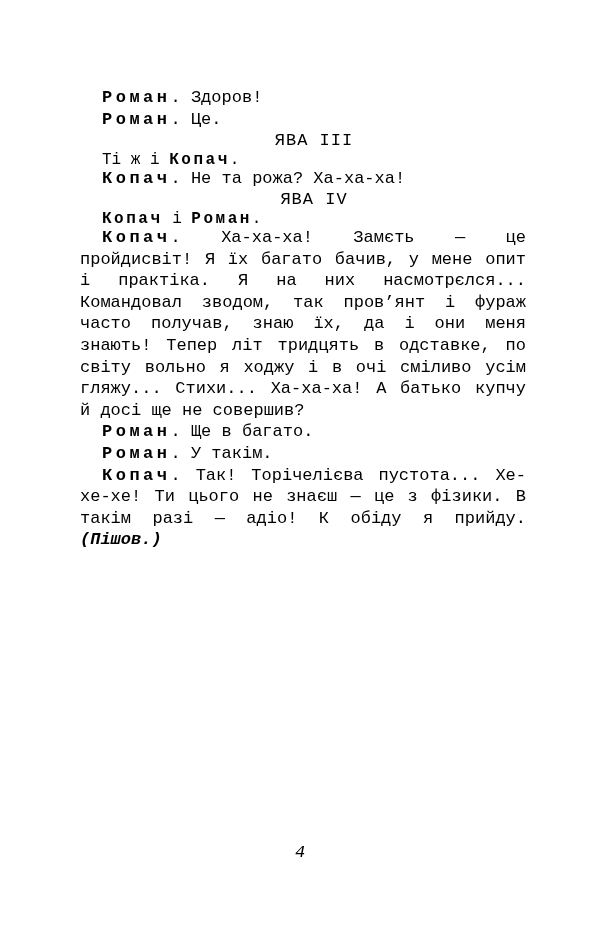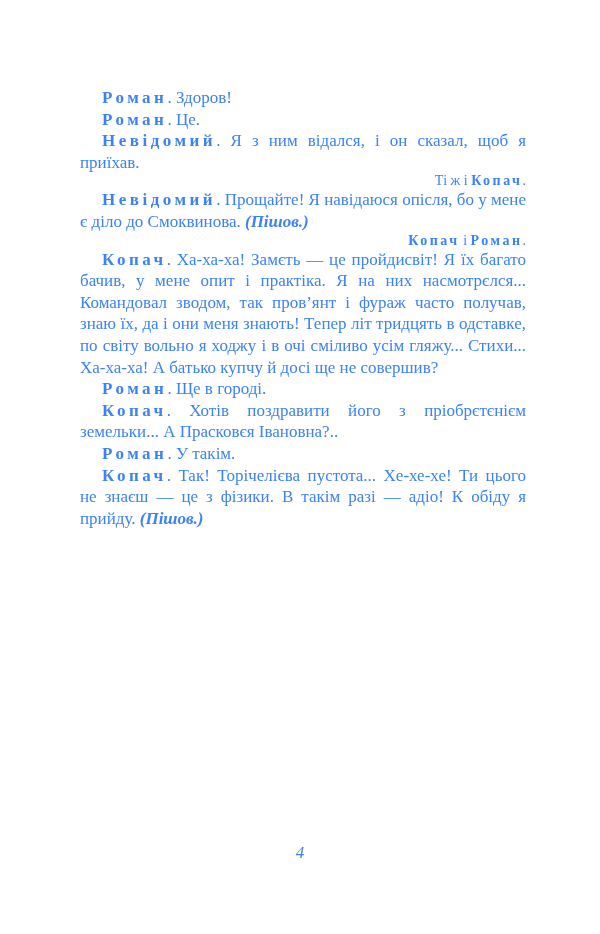--- a/index.html
+++ b/index.html
@@ -1,22 +1,22 @@
 <!DOCTYPE html>
 <html><head>
 <meta charset="utf-8">
 <style>
   html, body { margin: 0; padding: 0; background: #ffffff; }
   .page {
     position: relative;
     width: 600px;
     height: 934px;
     background: #ffffff;
-    color: #3b82f6;
-    font-family: Liberation Serif, serif;
+    color: #000000;
+    font-family: Liberation Mono, monospace;
     overflow: hidden;
   }
   .text-block {
     position: absolute;
     left: 80px;
     top: 87px;
     width: 446px;
     font-size: 17px;
     line-height: 21.6px;
     text-align: justify;
@@ -34,23 +34,23 @@
     font-weight: 700;
     font-style: italic;
   }
   .scene-heading {
     text-align: center;
     text-indent: 0;
     margin: 18px 0 6px 0;
     letter-spacing: 1px;
   }
   .cast-line {
-    text-align: right;
+    text-align: left;
     text-indent: 0;
-    font-size: 14px;
+    font-size: 16px;
     line-height: 16px;
     margin: 0 0 12px 0;
   }
   .cast-name {
     font-weight: 700;
     letter-spacing: 2.5px;
   }
   .page-number {
     position: absolute;
     top: 843px;
@@ -62,35 +62,34 @@
   }
 </style>
 </head>
 <body>
 
 <div class="page">
   <div class="text-block">
 
     <p class="line"><span class="speaker">Роман</span><span class="sep">. </span><span>Здоров!</span></p>
     <p class="line"><span class="speaker">Роман</span><span class="sep">. </span><span>Це.</span></p>
-    <p class="line"><span class="speaker">Невідомий</span><span class="sep">. </span><span>Я з ним відался, і он сказал, щоб я приїхав.</span></p>
 
+    <p class="line scene-heading">ЯВА III</p>
     <p class="line cast-line"><span>Ті ж і</span>
       <span class="cast-name">Копач</span><span>.</span></p>
 
-    <p class="line"><span class="speaker">Невідомий</span><span class="sep">. </span><span>Прощайте! Я навідаюся опісля, бо у мене є діло до Смоквинова.</span>
-      <span class="stage">(Пішов.)</span></p>
+    <p class="line"><span class="speaker">Копач</span><span class="sep">. </span><span>Не та рожа? Ха-ха-ха!</span></p>
 
+    <p class="line scene-heading">ЯВА IV</p>
     <p class="line cast-line"><span class="cast-name">Копач</span>
       <span>і</span>
       <span class="cast-name">Роман</span><span>.</span></p>
 
     <p class="line"><span class="speaker">Копач</span><span class="sep">. </span><span>Ха-ха-ха! Замєть — це пройдисвіт! Я їх багато бачив, у мене опит і практіка. Я на них насмотрєлся... Командовал зводом, так пров’янт і фураж часто получав, знаю їх, да і они меня знають! Тепер літ тридцять в одставке, по світу вольно я ходжу і в очі сміливо усім гляжу... Стихи... Ха-ха-ха! А батько купчу й досі ще не совершив?</span></p>
-    <p class="line"><span class="speaker">Роман</span><span class="sep">. </span><span>Ще в городі.</span></p>
-    <p class="line"><span class="speaker">Копач</span><span class="sep">. </span><span>Хотів поздравити його з пріобрєтєнієм земельки... А Прасковєя Івановна?..</span></p>
+    <p class="line"><span class="speaker">Роман</span><span class="sep">. </span><span>Ще в багато.</span></p>
     <p class="line"><span class="speaker">Роман</span><span class="sep">. </span><span>У такім.</span></p>
     <p class="line"><span class="speaker">Копач</span><span class="sep">. </span><span>Так! Торічелієва пустота... Хе-хе-хе! Ти цього не знаєш — це з фізики. В такім разі — адіо! К обіду я прийду.</span>
       <span class="stage">(Пішов.)</span></p>
 
   </div>
 
   <div class="page-number">4</div>
 </div>
 
 </body></html>

